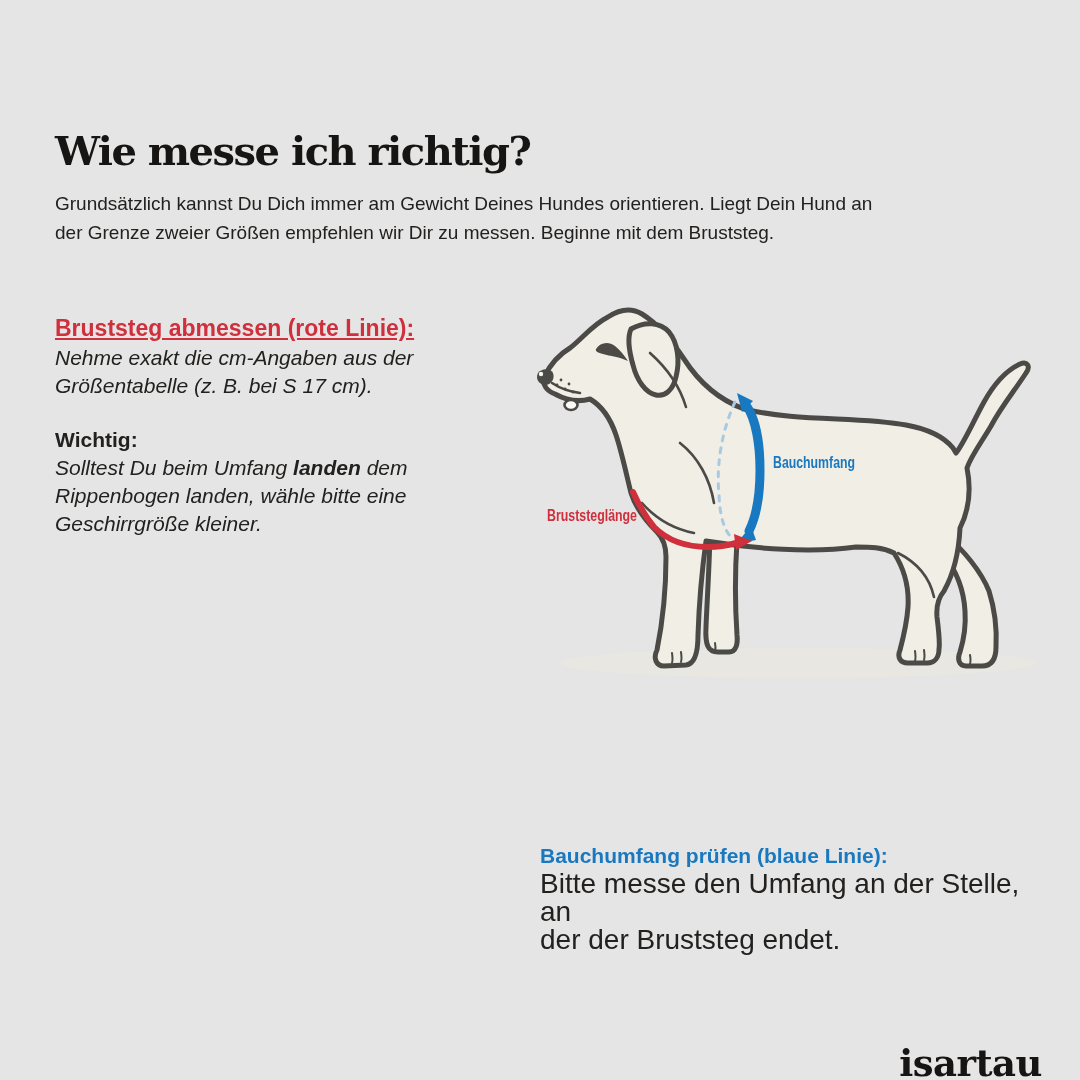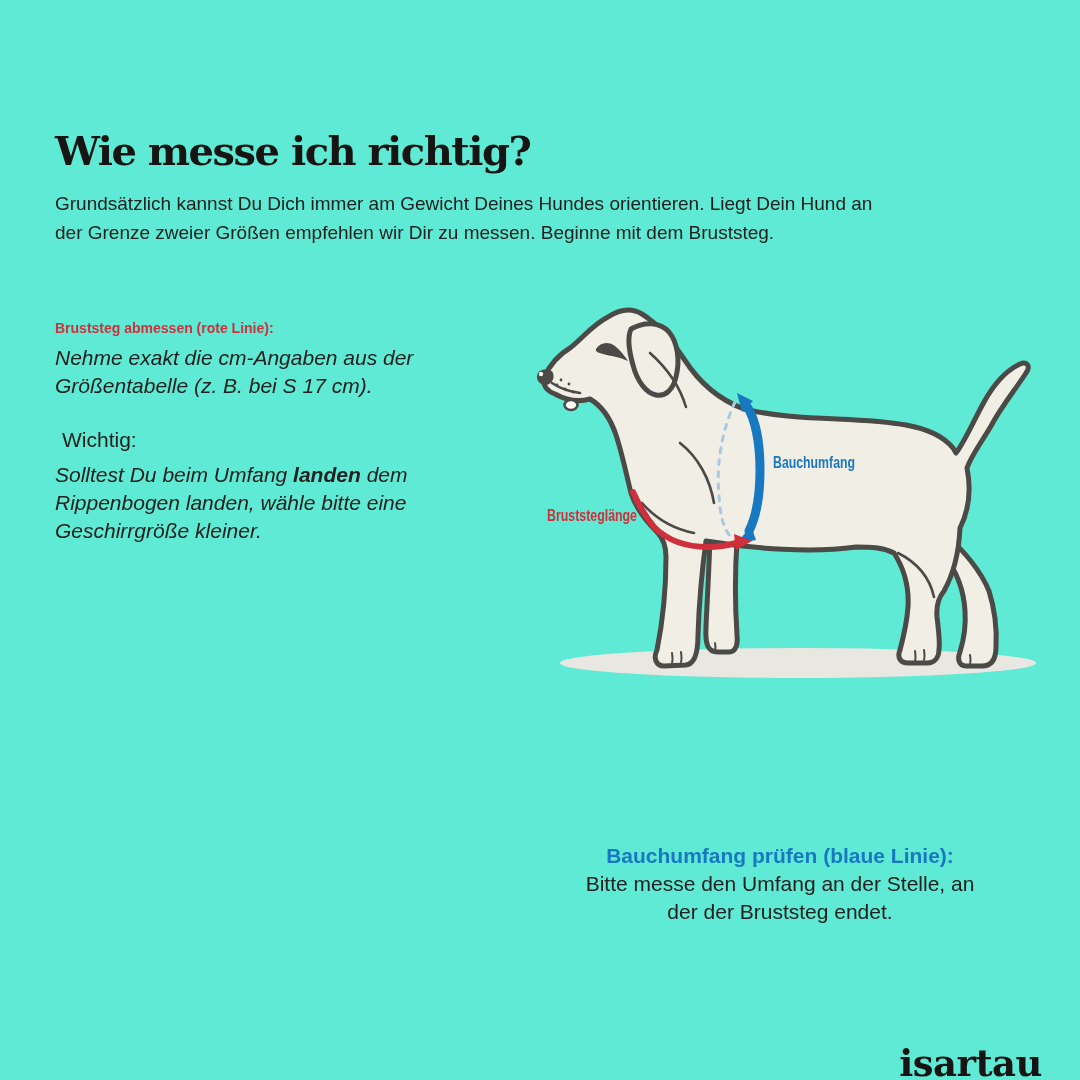--- a/index.html
+++ b/index.html
@@ -1,52 +1,52 @@
 <!DOCTYPE html>
 <html><head>
 <meta charset="utf-8">
 <style>
   html,body{margin:0;padding:0;}
   #canvas{
     position:relative;
     width:1080px;height:1080px;
-    background:#5eead4;
+    background:#e5e5e5;
     font-family:"Liberation Sans", sans-serif;
     color:#22211f;
     overflow:hidden;
   }
   .title{
     position:absolute;left:55px;top:100px;
     font-family:"DejaVu Serif", serif;
     font-weight:700;font-size:40px;letter-spacing:-1.5px;
     color:#161513;
   }
   .intro{
     position:absolute;left:55px;top:189px;width:970px;
     font-size:19px;line-height:29px;
     white-space:pre-line;
   }
   .left-col{
     position:absolute;left:55px;top:314px;width:485px;
   }
   .left-col p{margin:0;font-size:21px;line-height:28px;white-space:pre-line;font-style:italic;}
   .heading-red{
-    margin:0 0 2px 0;font-size:14px;line-height:28px;font-weight:700;color:#d02f3c;
+    margin:0 0 2px 0;font-size:23px;line-height:28px;font-weight:700;color:#d02f3c;text-decoration:underline;
   }
   .mb26{margin-bottom:26px !important;}
   .mb30{margin-bottom:30px !important;}
-  .heading-bold{margin:7px;font-size:21px;line-height:28px;font-weight:400;}
+  .heading-bold{margin:0;font-size:21px;line-height:28px;font-weight:700;}
   .bold{font-weight:700;}
   .blue-section{
-    position:absolute;left:540px;top:842px;width:480px;text-align:center;
+    position:absolute;left:540px;top:842px;width:480px;
   }
   .heading-blue{
     margin:0;font-size:21px;line-height:28px;font-weight:700;color:#1878c0;
   }
-  .blue-section p{margin:0;font-size:21px;line-height:28px;white-space:pre-line;}
+  .blue-section p{margin:0;font-size:28px;line-height:28px;white-space:pre-line;}
   .diagram{
     position:absolute;left:530px;top:295px;width:530px;height:420px;
   }
   .logo{
     position:absolute;right:38px;top:1041px;
     font-family:"DejaVu Serif", serif;
     font-weight:700;font-size:37px;letter-spacing:-0.5px;
     color:#161513;
   }
   .diagram text{

